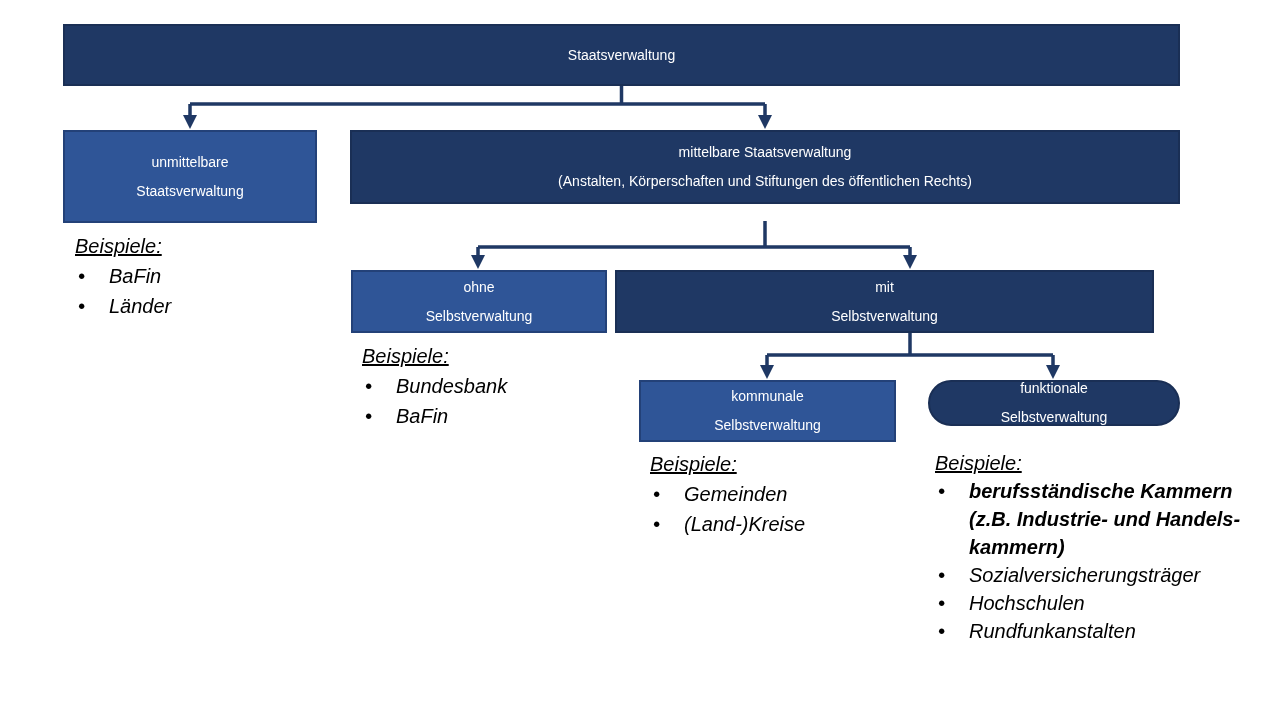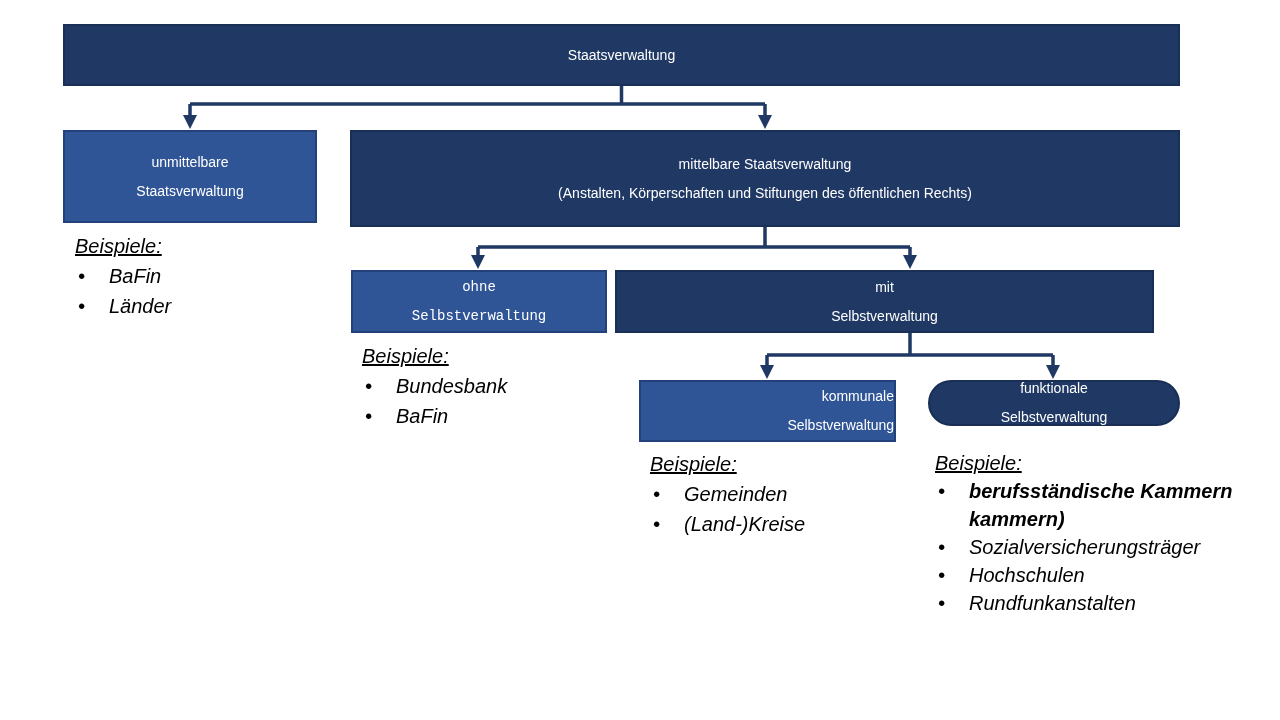--- a/index.html
+++ b/index.html
@@ -30,24 +30,24 @@
     text-align: center;
     color: var(--box-text, #ffffff);
     font-size: 14px;
     line-height: 29px;
   }
   .node.dark  { background: var(--dark-blue, #1F3864);  border: 2px solid #1a2f55; }
   .node.light { background: var(--medium-blue, #2F5597); border: 2px solid #234178; }
 
   .n-root { left: 63px;  top: 24px;  width: 1117px; height: 62px; }
   .n-unm  { left: 63px;  top: 130px; width: 254px;  height: 93px; }
-  .n-mit1 { left: 350px; top: 130px; width: 830px;  height: 97px; }
-  .n-ohne { left: 351px; top: 270px; width: 256px;  height: 63px; font-family: Liberation Mono, monospace; }
+  .n-mit1 { left: 350px; top: 130px; width: 830px;  height: 74px; }
+  .n-ohne { left: 351px; top: 270px; width: 256px;  height: 63px; }
   .n-mit2 { left: 615px; top: 270px; width: 539px;  height: 63px; }
-  .n-kom  { left: 639px; top: 380px; width: 257px;  height: 62px; align-items: flex-end; }
+  .n-kom  { left: 639px; top: 380px; width: 257px;  height: 62px; }
   .n-fun  { left: 928px; top: 380px; width: 252px;  height: 46px; border-radius: 28px; }
 
   .examples {
     position: absolute;
     color: var(--body-text, #000000);
     font-size: 20px;
     line-height: 30px;
     font-style: italic;
   }
   .ex-unm  { left: 75px;  top: 231px; width: 250px; }
@@ -160,20 +160,21 @@
       <span class="bullet-text">(Land-)Kreise</span>
     </div>
   </div>
 
   <div class="examples ex-fun">
     <div class="ex-heading">Beispiele:</div>
     <div class="bullet-row bold-row">
       <span class="bullet">•</span>
       <span class="bullet-text">
         <span class="bl">berufsständische Kammern</span>
+        <span class="bl">(z.B. Industrie- und Handels-</span>
         <span class="bl">kammern)</span>
       </span>
     </div>
     <div class="bullet-row">
       <span class="bullet">•</span>
       <span class="bullet-text">Sozialversicherungsträger</span>
     </div>
     <div class="bullet-row">
       <span class="bullet">•</span>
       <span class="bullet-text">Hochschulen</span>

